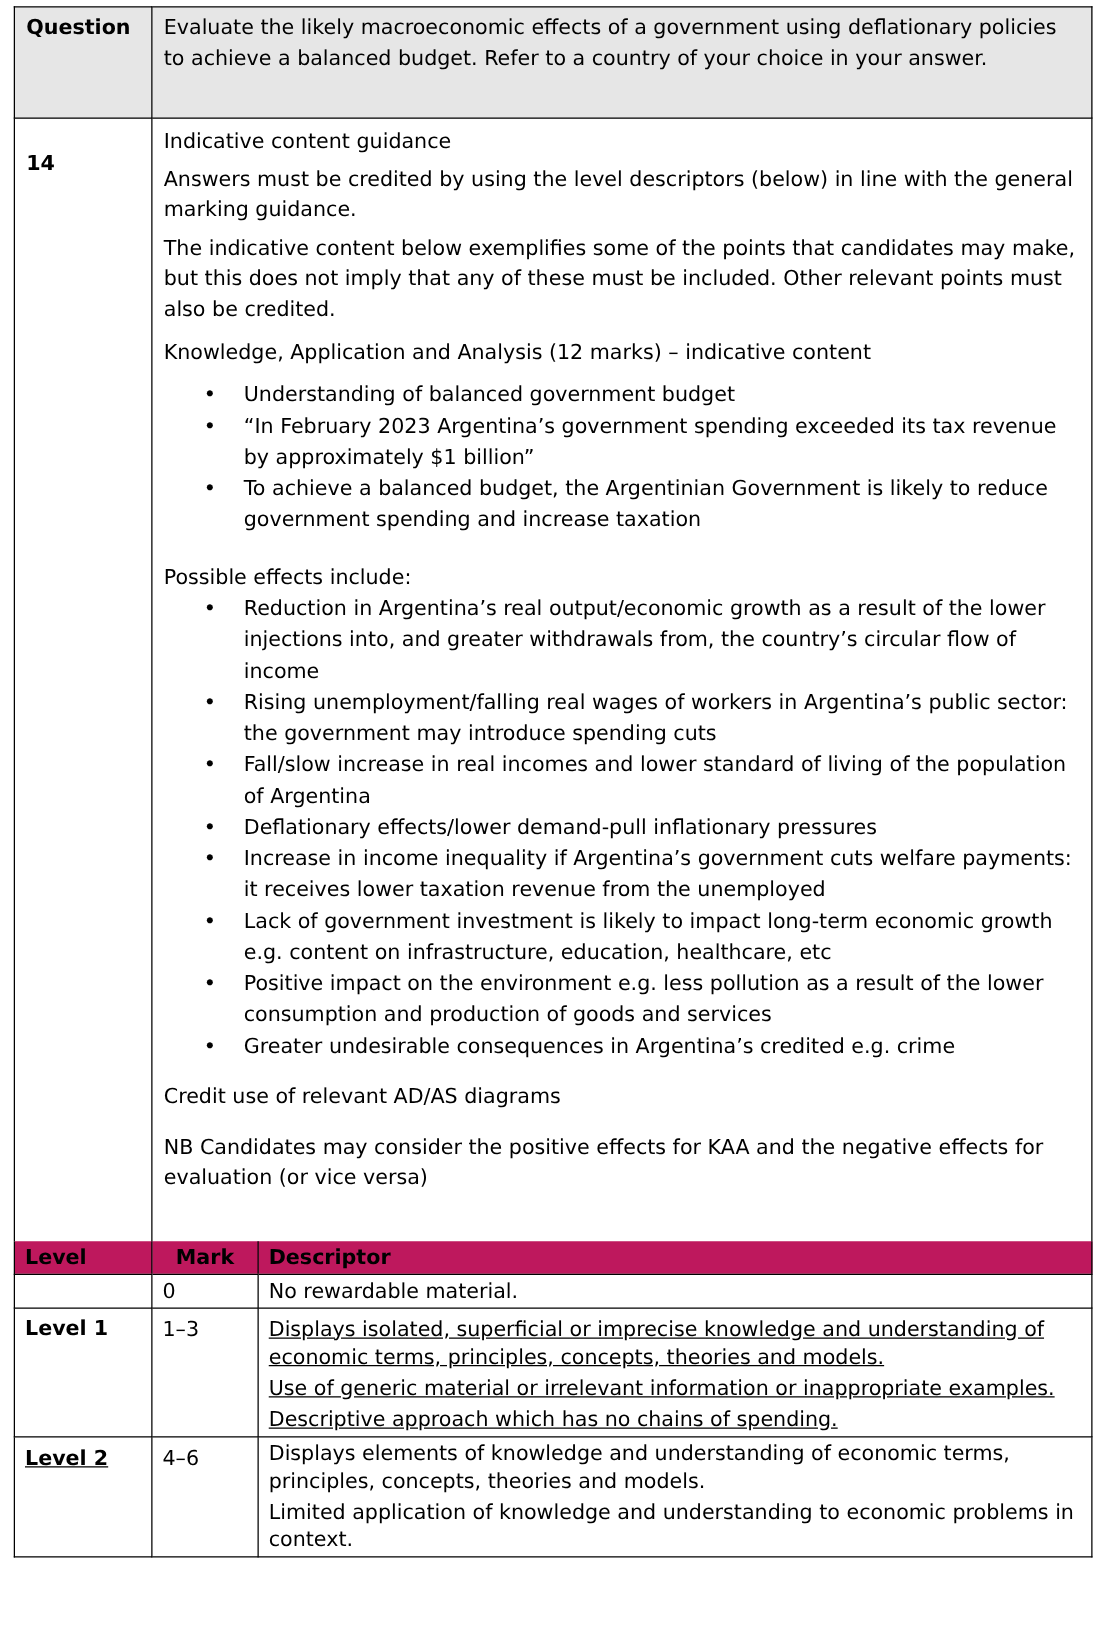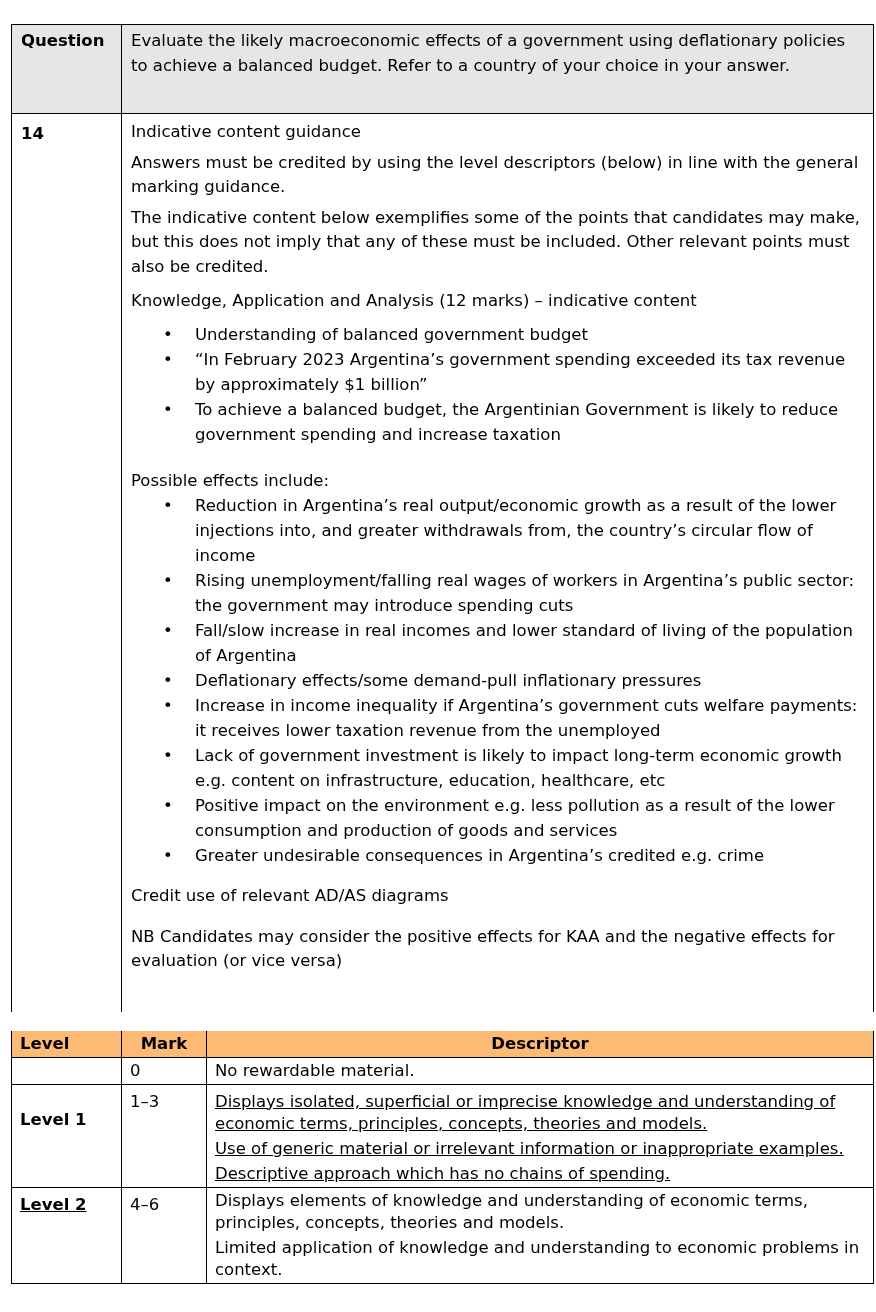--- a/index.html
+++ b/index.html
@@ -1,35 +1,35 @@
 <!DOCTYPE html>
 <html><head>
 <meta charset="utf-8">
 <style>
   html, body { margin:0; padding:0; background:#ffffff; }
   body { width:876px; height:1312px; position:relative; overflow:hidden;
          font-family:"DejaVu Sans", sans-serif; color:#000; }
   .doc { position:absolute; left:11px; top:5px; width:862px; }
-  table { border-collapse:collapse; width:862px; table-layout:fixed;margin-top:19px; }
+  table { border-collapse:collapse; width:862px; table-layout:fixed; }
   td { vertical-align:top; font-size:16.5px; line-height:24.5px; }
   .bold { font-weight:bold; }
   .q-row td { background:#e6e6e6; border:1.5px solid #000; height:84px; padding:4px 8px 0 9px; }
   .q-row td.lab { padding-left:9px; }
   .main-row td { border-left:1.5px solid #000; border-right:1.5px solid #000; padding:4px 8px 0 9px; }
   .p { margin:0 0 6px 0; }
   .heading { font-weight:normal; margin:0 0 6px 0; }
   ul { margin:0; padding:0 0 0 56px; list-style:none; }
   ul li { position:relative; margin:0; padding-left:8px; line-height:25px; }
   ul li .dot { position:absolute; left:-24px; top:0; }
 
   
-  .lvl-head td { background:#fdba74; font-weight:bold; padding:2px 8px 0 8px; height:24px; line-height:22px; border-bottom:1.5px solid #000; }
+  .lvl-head td { background:#be185d; font-weight:bold; padding:2px 8px 0 8px; height:24px; line-height:22px; border-bottom:1.5px solid #000; }
   .lvl-head td.c1 { border-left:1.5px solid #000; }
   .lvl-head td.c2 { border-left:1.5px solid #000;text-align:center; }
-  .lvl-head td.c3 { border-left:1.5px solid #000; border-right:1.5px solid #000;text-align:center; }
+  .lvl-head td.c3 { border-left:1.5px solid #000; border-right:1.5px solid #000; }
   .lvl td { border:1.5px solid #000; padding:2px 8px 0 8px; font-size:16.5px; line-height:22px; }
   .lvl td.desc { padding-bottom:2px; }
   .lvl td.desc .line { display:block; }
   .lvl td.desc .blk { margin-bottom:3px; }
 </style>
 </head>
 <body>
 
 <div class="doc">
 
@@ -37,38 +37,38 @@
     <colgroup>
         <col style="width:110px">
         <col style="width:752px">
       </colgroup>
     <tbody>
         <tr class="q-row">
       <td class="lab bold">Question</td>
       <td>Evaluate the likely macroeconomic effects of a government using deflationary policies to achieve a balanced budget. Refer to a country of your choice in your answer.</td>
     </tr>
     <tr class="main-row">
-      <td class="bold" style="padding-top:8px;">14</td>
+      <td class="bold" style="padding-top:24px;">14</td>
       <td style="padding-top:6px;">
         <p class="heading">Indicative content guidance</p>
         <p class="p">Answers must be credited by using the level descriptors (below) in line with the general marking guidance.</p>
         <p class="p">The indicative content below exemplifies some of the points that candidates may make, but this does not imply that any of these must be included. Other relevant points must also be credited.</p>
         <p class="heading" style="margin-top:10px;margin-bottom:8px;">Knowledge, Application and Analysis (12 marks) – indicative content</p>
         <ul>
           <li><span class="dot">•</span><span>Understanding of balanced government budget</span></li>
           <li><span class="dot">•</span><span>“In February 2023 Argentina’s government spending exceeded its tax revenue by approximately $1 billion”</span></li>
           <li><span class="dot">•</span><span>To achieve a balanced budget, the Argentinian Government is likely to reduce government spending and increase taxation</span></li>
         </ul>
         <div style="height:22px"></div>
         <p class="p" style="margin:0;">Possible effects include:</p>
         <ul>
           <li><span class="dot">•</span><span>Reduction in Argentina’s real output/economic growth as a result of the lower injections into, and greater withdrawals from, the country’s circular flow of income</span></li>
           <li><span class="dot">•</span><span>Rising unemployment/falling real wages of workers in Argentina’s public sector: the government may introduce spending cuts</span></li>
           <li><span class="dot">•</span><span>Fall/slow increase in real incomes and lower standard of living of the population of Argentina</span></li>
-          <li><span class="dot">•</span><span>Deflationary effects/some demand-pull inflationary pressures</span></li>
+          <li><span class="dot">•</span><span>Deflationary effects/lower demand-pull inflationary pressures</span></li>
           <li><span class="dot">•</span><span>Increase in income inequality if Argentina’s government cuts welfare payments: it receives lower taxation revenue from the unemployed</span></li>
           <li><span class="dot">•</span><span>Lack of government investment is likely to impact long-term economic growth e.g. content on infrastructure, education, healthcare, etc</span></li>
           <li><span class="dot">•</span><span>Positive impact on the environment e.g. less pollution as a result of the lower consumption and production of goods and services</span></li>
           <li><span class="dot">•</span><span>Greater undesirable consequences in Argentina’s credited e.g. crime</span></li>
         </ul>
         <div style="height:16px"></div>
         <p class="p" style="margin-bottom:16px;">Credit use of relevant AD/AS diagrams</p>
         <p class="heading" style="margin-bottom:38px;">NB Candidates may consider the positive effects for KAA and the negative effects for evaluation (or vice versa)</p>
       </td>
     </tr>
@@ -88,21 +88,21 @@
       <td class="c3">Descriptor</td>
     </tr>
     <tr class="lvl">
       <td class="bold"></td>
       <td>0</td>
       <td class="desc">
         <span class="line">No rewardable material.</span>
       </td>
     </tr>
     <tr class="lvl">
-      <td class="bold" style="padding-top:24px;">Level 1</td>
+      <td class="bold" style="padding-top:5px;">Level 1</td>
       <td style="padding-top:6px;">1–3</td>
       <td class="desc" style="padding-top:6px;text-decoration:underline;">
         <span class="line blk">Displays isolated, superficial or imprecise knowledge and understanding of economic terms, principles, concepts, theories and models.</span>
         <span class="line blk">Use of generic material or irrelevant information or inappropriate examples.</span>
         <span class="line">Descriptive approach which has no chains of spending.</span>
       </td>
     </tr>
     <tr class="lvl">
       <td class="bold" style="padding-top:6px;text-decoration:underline;">Level 2</td>
       <td style="padding-top:6px;">4–6</td>

